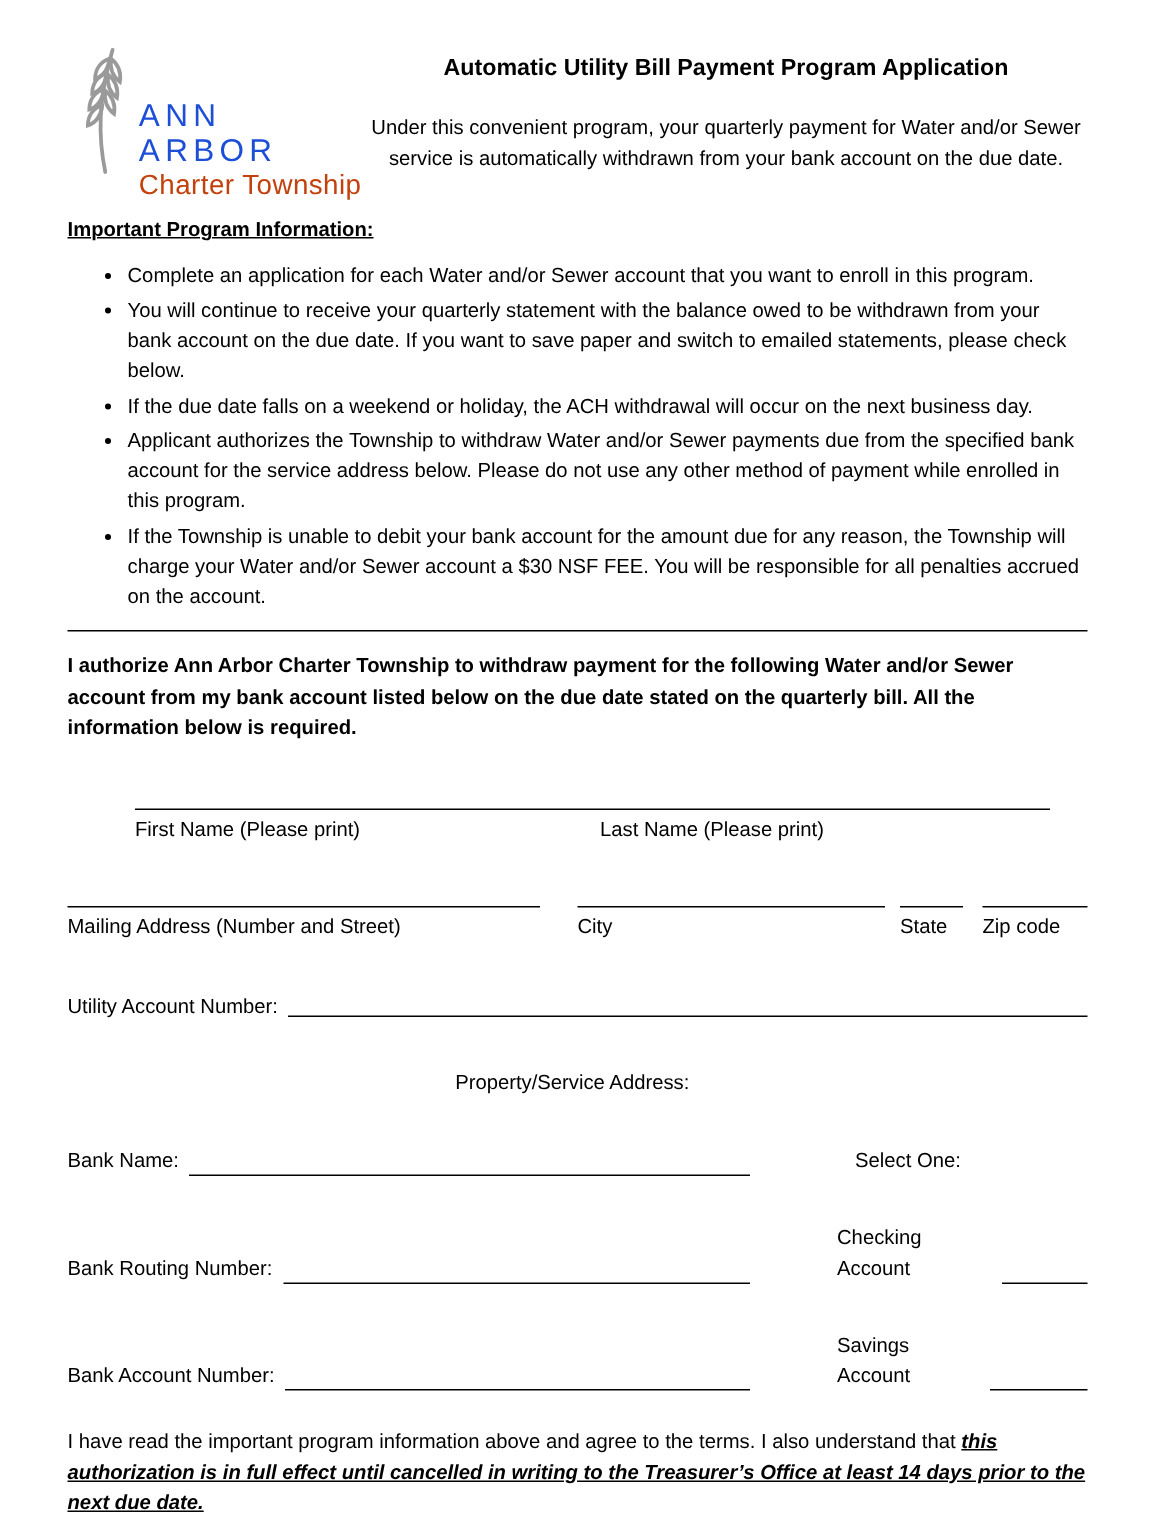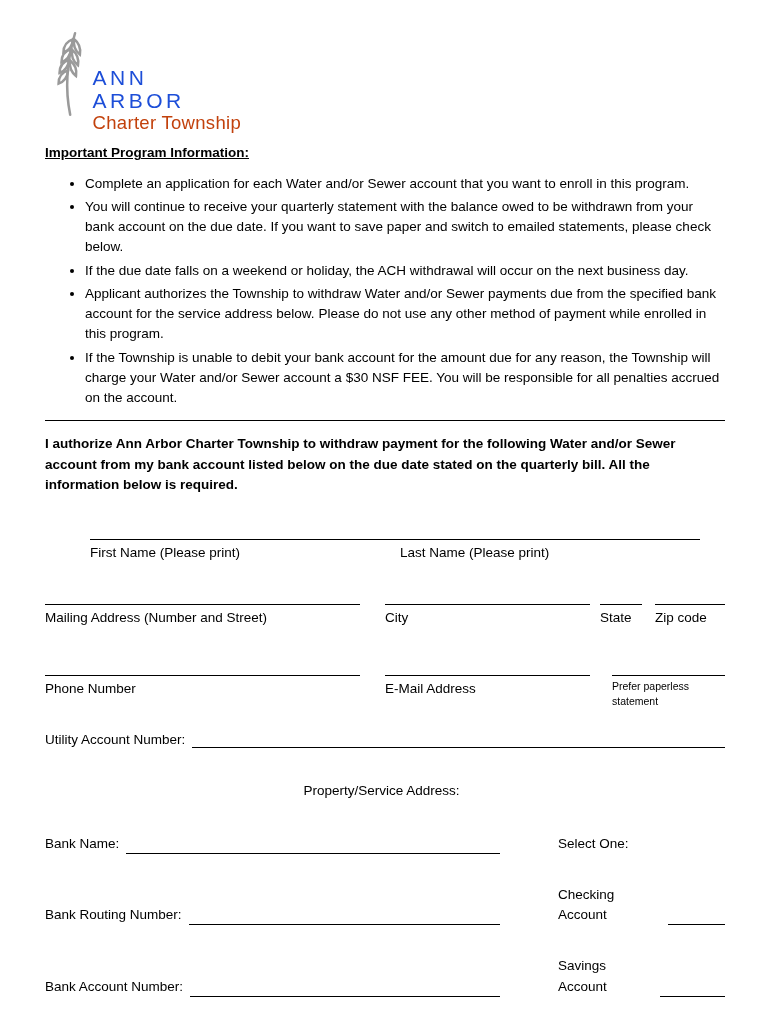--- a/index.html
+++ b/index.html
@@ -64,20 +64,24 @@
           <path d="M30 10 C35 14 37 20 36 26 C31 22 29 16 30 10"></path>
           <path d="M28 21 C33 25 35 31 34 37 C29 33 27 27 28 21"></path>
           <path d="M26 32 C31 36 33 42 32 48 C27 44 25 38 26 32"></path>
         </g>
       </svg>
       <div class="logo-text">
         <div class="logo-line1">ANN ARBOR</div>
         <div class="logo-line2">Charter Township</div>
       </div>
     </div>
+    <div class="header-right">
+      <h1 class="doc-title">Automatic Utility Bill Payment Program Application</h1>
+      <p class="intro">Under this convenient program, your quarterly payment for Water and/or Sewer service is automatically withdrawn from your bank account on the due date.</p>
+    </div>
   </div>
 
   <div class="section-heading">Important Program Information:</div>
   <ul class="bullets">
     <li>Complete an application for each Water and/or Sewer account that you want to enroll in this program.</li>
     <li>You will continue to receive your quarterly statement with the balance owed to be withdrawn from your bank account on the due date.  If you want to save paper and switch to emailed statements, please check below.</li>
     <li>If the due date falls on a weekend or holiday, the ACH withdrawal will occur on the next business day.</li>
     <li>Applicant authorizes the Township to withdraw Water and/or Sewer payments due from the specified bank account for the service address below.  Please do not use any other method of payment while enrolled in this program.</li>
     <li>If the Township is unable to debit your bank account for the amount due for any reason, the Township will charge your Water and/or Sewer account a $30 NSF FEE.  You will be responsible for all penalties accrued on the account.</li>
   </ul>
@@ -109,46 +113,32 @@
     <div class="field" style="width:42px; margin-left:10px;">
       <div class="line"></div>
       <div class="flabel">State</div>
     </div>
     <div class="field" style="width:70px; margin-left:13px;">
       <div class="line"></div>
       <div class="flabel">Zip code</div>
     </div>
   </div>
 
-  <div class="form-row" style="margin-bottom:20px;">
-    <div class="field" style="width:315px;">
-      <div class="line"></div>
-      <div class="flabel">Phone Number</div>
-    </div>
-    <div class="field" style="width:205px; margin-left:25px;">
-      <div class="line"></div>
-      <div class="flabel">E-Mail Address</div>
-    </div>
-    <div class="field" style="width:113px; margin-left:22px;">
-      <div class="line"></div>
-      <div class="flabel small-label">Prefer paperless statement</div>
-    </div>
-  </div>
 
   <div class="inline-row" style="margin-bottom:31px;">
     <span class="ilabel">Utility Account Number:</span>
     <span class="line fill"></span>
   </div>
 
   <div class="inline-row" style="margin-bottom:31px;flex-direction:column;">
     <span class="ilabel">Property/Service Address:</span>
     <span class="line fill"></span>
   </div>
 
-  <div class="bank-row" style="margin-bottom:31px;">
+  <div class="bank-row" style="margin-bottom:31px;gap:12px;">
     <div class="bank-left">
       <span class="ilabel">Bank Name:</span>
       <span class="line fill"></span>
     </div>
     <div class="bank-right">
       <span>Select One:</span>
     </div>
   </div>
 
   <div class="bank-row" style="margin-bottom:31px;">

